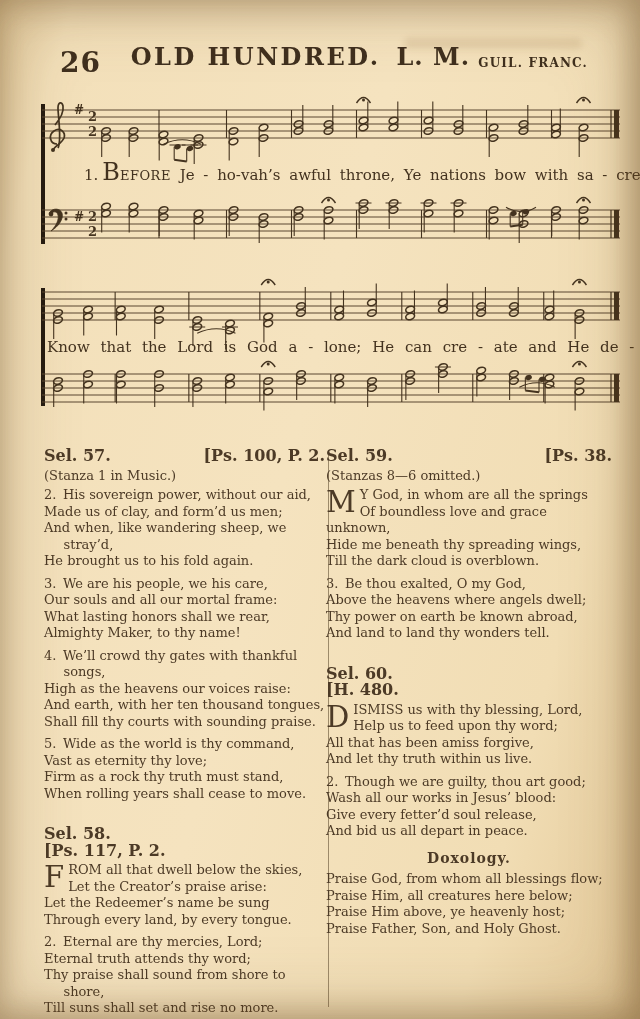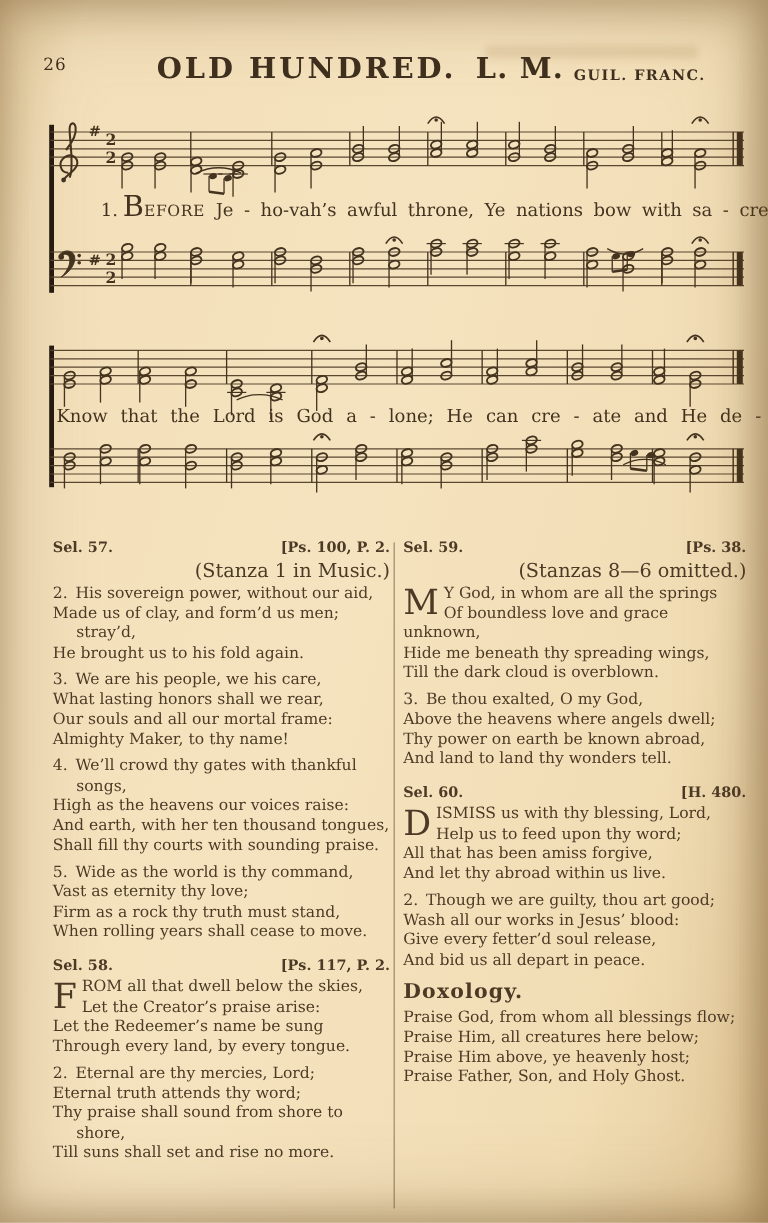--- a/index.html
+++ b/index.html
@@ -8,47 +8,47 @@
        color:#4a3826;
        background:linear-gradient(105deg,#e7d0a4 0%,#f3e0ba 8%,#f5e3bf 45%,#f1ddb4 80%,#e2c797 100%);}
   #page{position:absolute;inset:0;}
   #page::after{content:"";position:absolute;inset:0;pointer-events:none;
        box-shadow:inset 0 0 70px 8px rgba(110,78,36,.25),
                   inset -14px 0 28px rgba(100,68,30,.22),
                   inset 0 14px 30px rgba(110,78,36,.14),
                   inset 0 -12px 26px rgba(110,78,36,.16);}
   .ink{color:#3f2f1e;}
   
-  .pagenum{position:absolute;left:36px;top:46px;font-size:14px;font-weight:normal;letter-spacing:1px;}
+  .pagenum{position:absolute;left:60px;top:46px;font-size:28px;font-weight:bold;letter-spacing:1px;}
   .titlewrap{position:absolute;left:118px;top:42px;width:352px;text-align:right;font-weight:bold;white-space:nowrap;}
   .maintitle{font-size:24px;letter-spacing:2.5px;}
   .meter{font-size:24px;letter-spacing:1px;margin-left:16px;}
   .composer{position:absolute;right:52px;top:56px;font-size:12px;font-weight:bold;letter-spacing:1.2px;}
   .ghost{position:absolute;right:58px;top:38px;width:178px;height:11px;background:rgba(150,110,60,.16);
          filter:blur(3px);border-radius:5px;}
   
   svg.staff{position:absolute;left:40px;overflow:visible;}
   .sysbar{position:absolute;width:4px;background:#241a10;}
   .mlyric{position:absolute;font-size:15px;white-space:nowrap;color:#43321f;}
   .mlyric .num{margin-right:4px;}
   .mlyric .init{font-size:24px;line-height:10px;}
   .mlyric .sc{font-size:13px;letter-spacing:.5px;}
   
   .col{position:absolute;top:448px;font-size:13px;line-height:16.5px;color:#4c3a26;}
   #col-left{left:44px;width:281px;}
-  #col-right{left:336px;width:286px;}
+  #col-right{left:326px;width:286px;}
   .divider{position:absolute;left:328px;top:452px;width:1px;height:555px;background:#6d5a3e;opacity:.65;}
-  .selhead{display:flex;justify-content:space-between;font-weight:bold;font-size:12px;margin:0 0 3px 0;}
-  .selhead.later{margin-top:10px;}
-  .note{text-align:right;font-size:16px;margin:0 0 3px 0;}
+  .selhead{display:flex;justify-content:space-between;font-weight:bold;font-size:16px;margin:0 0 3px 0;}
+  .selhead.later{margin-top:24px;flex-direction:column;}
+  .note{text-align:left;font-size:13px;margin:0 0 3px 0;}
   .stanza{margin:0 0 6px 0;white-space:pre-wrap;}
   .stanza .ln{display:block;white-space:pre;}
   .dcstanza{white-space:normal;}
   .dc{float:left;font-size:29px;line-height:26px;padding:2px 4px 0 0;font-weight:500;}
-  .doxhead{text-align:left;font-weight:bold;font-size:17px;letter-spacing:1px;margin:10px 0 5px 0;}
+  .doxhead{text-align:center;font-weight:bold;font-size:14px;letter-spacing:1px;margin:10px 0 5px 0;}
 </style>
 </head>
 <body>
 
 <div id="page">
 
   <div class="ghost"></div>
 
   <div class="pagenum ink">26</div>
   <div class="titlewrap ink">
@@ -390,22 +390,22 @@
       <circle cx="539.43" cy="4" r="1.5" fill="#44331f"></circle>
     </svg>
 
   <div class="divider"></div>
   <div id="col-left" class="col">
       <div class="selhead">
         <span>Sel. 57.</span>
         <span>[Ps. 100, P. 2.</span>
       </div>
       <div class="note">(Stanza 1 in Music.)</div>
-      <p class="stanza"><span class="ln">2. His sovereign power, without our aid,</span><span class="ln">Made us of clay, and form’d us men;</span><span class="ln">  stray’d,</span><span class="ln">He brought us to his fold again.</span></p>
-      <p class="stanza"><span class="ln">3. We are his people, we his care,</span><span class="ln">What lasting honors shall we rear,</span><span class="ln">Our souls and all our mortal frame:</span><span class="ln">Almighty Maker, to thy name!</span></p>
+      <p class="stanza"><span class="ln">2. His sovereign power, without our aid,</span><span class="ln">Made us of clay, and form’d us men;</span><span class="ln">And when, like wandering sheep, we</span><span class="ln">  stray’d,</span><span class="ln">He brought us to his fold again.</span></p>
+      <p class="stanza"><span class="ln">3. We are his people, we his care,</span><span class="ln">Our souls and all our mortal frame:</span><span class="ln">What lasting honors shall we rear,</span><span class="ln">Almighty Maker, to thy name!</span></p>
       <p class="stanza"><span class="ln">4. We’ll crowd thy gates with thankful</span><span class="ln">  songs,</span><span class="ln">High as the heavens our voices raise:</span><span class="ln">And earth, with her ten thousand tongues,</span><span class="ln">Shall fill thy courts with sounding praise.</span></p>
       <p class="stanza"><span class="ln">5. Wide as the world is thy command,</span><span class="ln">Vast as eternity thy love;</span><span class="ln">Firm as a rock thy truth must stand,</span><span class="ln">When rolling years shall cease to move.</span></p>
       <div class="selhead later">
         <span>Sel. 58.</span>
         <span>[Ps. 117, P. 2.</span>
       </div>
       <p class="stanza dcstanza"><span class="dc">F</span><span>ROM all that dwell below the skies,</span><br><span>Let the Creator’s praise arise:</span><br><span>Let the Redeemer’s name be sung</span><br><span>Through every land, by every tongue.</span></p>
       <p class="stanza"><span class="ln">2. Eternal are thy mercies, Lord;</span><span class="ln">Eternal truth attends thy word;</span><span class="ln">Thy praise shall sound from shore to</span><span class="ln">  shore,</span><span class="ln">Till suns shall set and rise no more.</span></p>
     </div>
   <div id="col-right" class="col">
@@ -413,19 +413,19 @@
         <span>Sel. 59.</span>
         <span>[Ps. 38.</span>
       </div>
       <div class="note">(Stanzas 8—6 omitted.)</div>
       <p class="stanza dcstanza"><span class="dc">M</span><span>Y God, in whom are all the springs</span><br><span>Of boundless love and grace unknown,</span><br><span>Hide me beneath thy spreading wings,</span><br><span>Till the dark cloud is overblown.</span></p>
       <p class="stanza"><span class="ln">3. Be thou exalted, O my God,</span><span class="ln">Above the heavens where angels dwell;</span><span class="ln">Thy power on earth be known abroad,</span><span class="ln">And land to land thy wonders tell.</span></p>
       <div class="selhead later">
         <span>Sel. 60.</span>
         <span>[H. 480.</span>
       </div>
-      <p class="stanza dcstanza"><span class="dc">D</span><span>ISMISS us with thy blessing, Lord,</span><br><span>Help us to feed upon thy word;</span><br><span>All that has been amiss forgive,</span><br><span>And let thy abroad within us live.</span></p>
+      <p class="stanza dcstanza"><span class="dc">D</span><span>ISMISS us with thy blessing, Lord,</span><br><span>Help us to feed upon thy word;</span><br><span>All that has been amiss forgive,</span><br><span>And let thy truth within us live.</span></p>
       <p class="stanza"><span class="ln">2. Though we are guilty, thou art good;</span><span class="ln">Wash all our works in Jesus’ blood:</span><span class="ln">Give every fetter’d soul release,</span><span class="ln">And bid us all depart in peace.</span></p>
       <div class="doxhead">Doxology.</div>
       <p class="stanza"><span class="ln">Praise God, from whom all blessings flow;</span><span class="ln">Praise Him, all creatures here below;</span><span class="ln">Praise Him above, ye heavenly host;</span><span class="ln">Praise Father, Son, and Holy Ghost.</span></p>
     </div>
 
 </div>
 
 </body></html>

